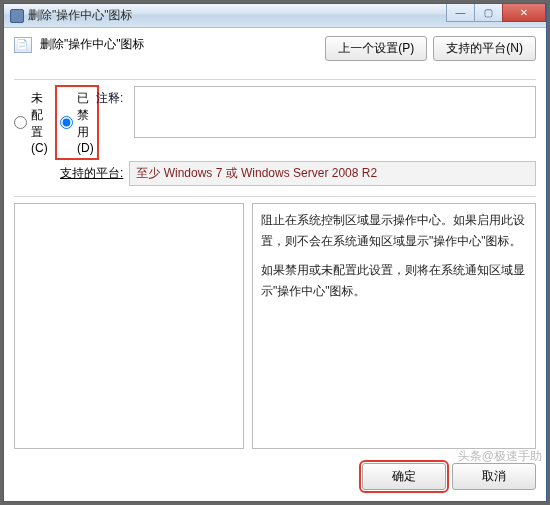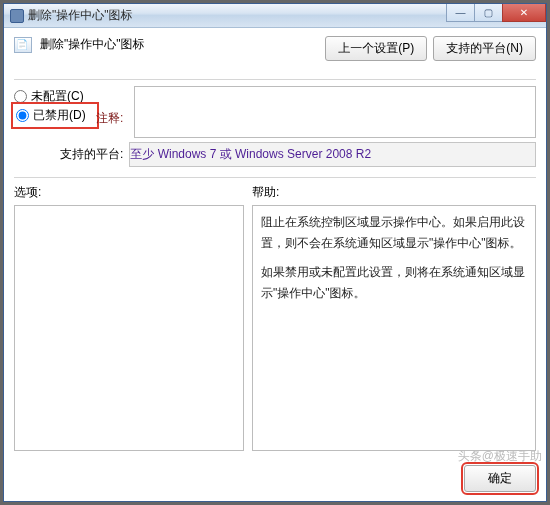--- a/index.html
+++ b/index.html
@@ -13,38 +13,38 @@
   .winbtn.close { background: linear-gradient(#e07a72,#c8463c); color:#fff; border-color:#a83a32; width:44px;}
   .winbtn:not(:last-child){border-right:none;}
   .content { padding: 8px 10px 6px 10px; }
   .hdr { display:flex; align-items:center; gap:8px; margin-bottom:6px;}
   .hdr-icon { width:18px; height:16px; border:1px solid #9db3cc; background:linear-gradient(#fff,#dbe7f4); display:flex; align-items:center; justify-content:center;}
   .hdr-icon::after{content:"📄"; font-size:10px;}
   .hdr-title { font-size:12px; color:#000;}
   .nav { display:flex; gap:6px; justify-content:space-between; margin-bottom:8px;}
   .nav button { padding: 3px 12px; font-size:12px; background:linear-gradient(#fdfdfd,#e8e8e8); border:1px solid #a7a7a7; border-radius:3px; cursor:pointer;}
   .row { display:flex; align-items:flex-start; margin-bottom:4px;}
-  .radios { width:82px; display:flex; flex-direction:column; gap:0; padding-top:2px;}
+  .radios { width:82px; display:flex; flex-direction:row; gap:10px; padding-top:2px;}
   .radios label { display:flex; align-items:center; gap:4px; font-size:12px; color:#000; cursor:pointer;}
   .radios label.sel { outline:2px solid #e03b2f; outline-offset:1px; padding:2px 2px;}
   .radios input { margin:0; }
-  .lbl-col { width:38px; font-size:12px; color:#7f1d1d; padding-top:4px;margin-top:20px;}
+  .lbl-col { width:38px; font-size:12px; color:#0f172a; padding-top:4px;}
   .comment-box { flex:1; height:52px; border:1px solid #bcbcbc; background:#fff;}
   .platform-row { display:flex; align-items:center; padding-left:46px; margin-top:4px; gap:6px;}
-  .platform-row .plabel{ font-size:12px; color:#000;}
-  .platform-box { flex:1; border:1px solid #c5c5c5; background:#f3f3f3; padding:3px 0; font-size:12px; color:#4c1d95;}
+  .platform-row .plabel{ font-size:12px; color:#000;text-decoration:underline;}
+  .platform-box { flex:1; border:1px solid #c5c5c5; background:#f3f3f3; padding:3px 6px; font-size:12px; color:#7f1d1d;}
   .sep { border:none; border-top:1px solid #d6d6d6; margin:10px 0 6px;}
   .cols-h { display:flex; }
   .cols-h .left-h{ width:238px; font-size:12px;}
   .cols-h .right-h{ flex:1; font-size:12px;}
   .cols { display:flex; gap:8px; margin-top:4px;}
   .opt-box { width:230px; height:246px; border:1px solid #bcbcbc; background:#fff;}
   .help-box { flex:1; height:246px; border:1px solid #bcbcbc; background:#fff; padding:6px 8px; font-size:12px; color:#222; line-height:1.75;}
   .footer { display:flex; justify-content:flex-end; gap:6px; padding:8px 10px;}
-  .footer button { width:72px; padding:4px 0; font-size:12px; background:linear-gradient(#fdfdfd,#e5e5e5); border:1px solid #a7a7a7; border-radius:3px; cursor:pointer;}
+  .footer button { width:84px; padding:4px 0; font-size:12px; background:linear-gradient(#fdfdfd,#e5e5e5); border:1px solid #a7a7a7; border-radius:3px; cursor:pointer;}
   .footer button.hl { outline:2px solid #e03b2f; outline-offset:1px;}
   .footer button.hl2 { outline:2px solid #e03b2f; outline-offset:1px;}
   .watermark { position:absolute; right:4px; bottom:36px; font-size:12px; color:#bcbcbc; pointer-events:none;}
   .window{position:relative;}
 </style>
 </head>
 <body>
 
 <div class="window">
   <div class="titlebar">
@@ -88,33 +88,30 @@
       <div class="comment-box"></div>
     </div>
 
     <div class="platform-row">
       <span class="plabel">支持的平台:</span>
       <div class="platform-box">至少 Windows 7 或 Windows Server 2008 R2</div>
     </div>
 
     <hr class="sep">
 
-    <div class="cols-h">
-      <div class="left-h">选项:</div>
-      <div class="right-h">帮助:</div>
-    </div>
 
     <div class="cols">
       <div class="opt-box"></div>
       <div class="help-box">
         <div>阻止在系统控制区域显示操作中心。如果启用此设置，则不会在系统通知区域显示"操作中心"图标。</div>
         <div style="height:8px;"></div>
         <div>如果禁用或未配置此设置，则将在系统通知区域显示"操作中心"图标。</div>
       </div>
     </div>
   </div>
 
   <div class="footer">
     <button class="hl">确定</button>
+    <button>取消</button>
   </div>
 
   <div class="watermark">头条@极速手助</div>
 </div>
 
 </body></html>

